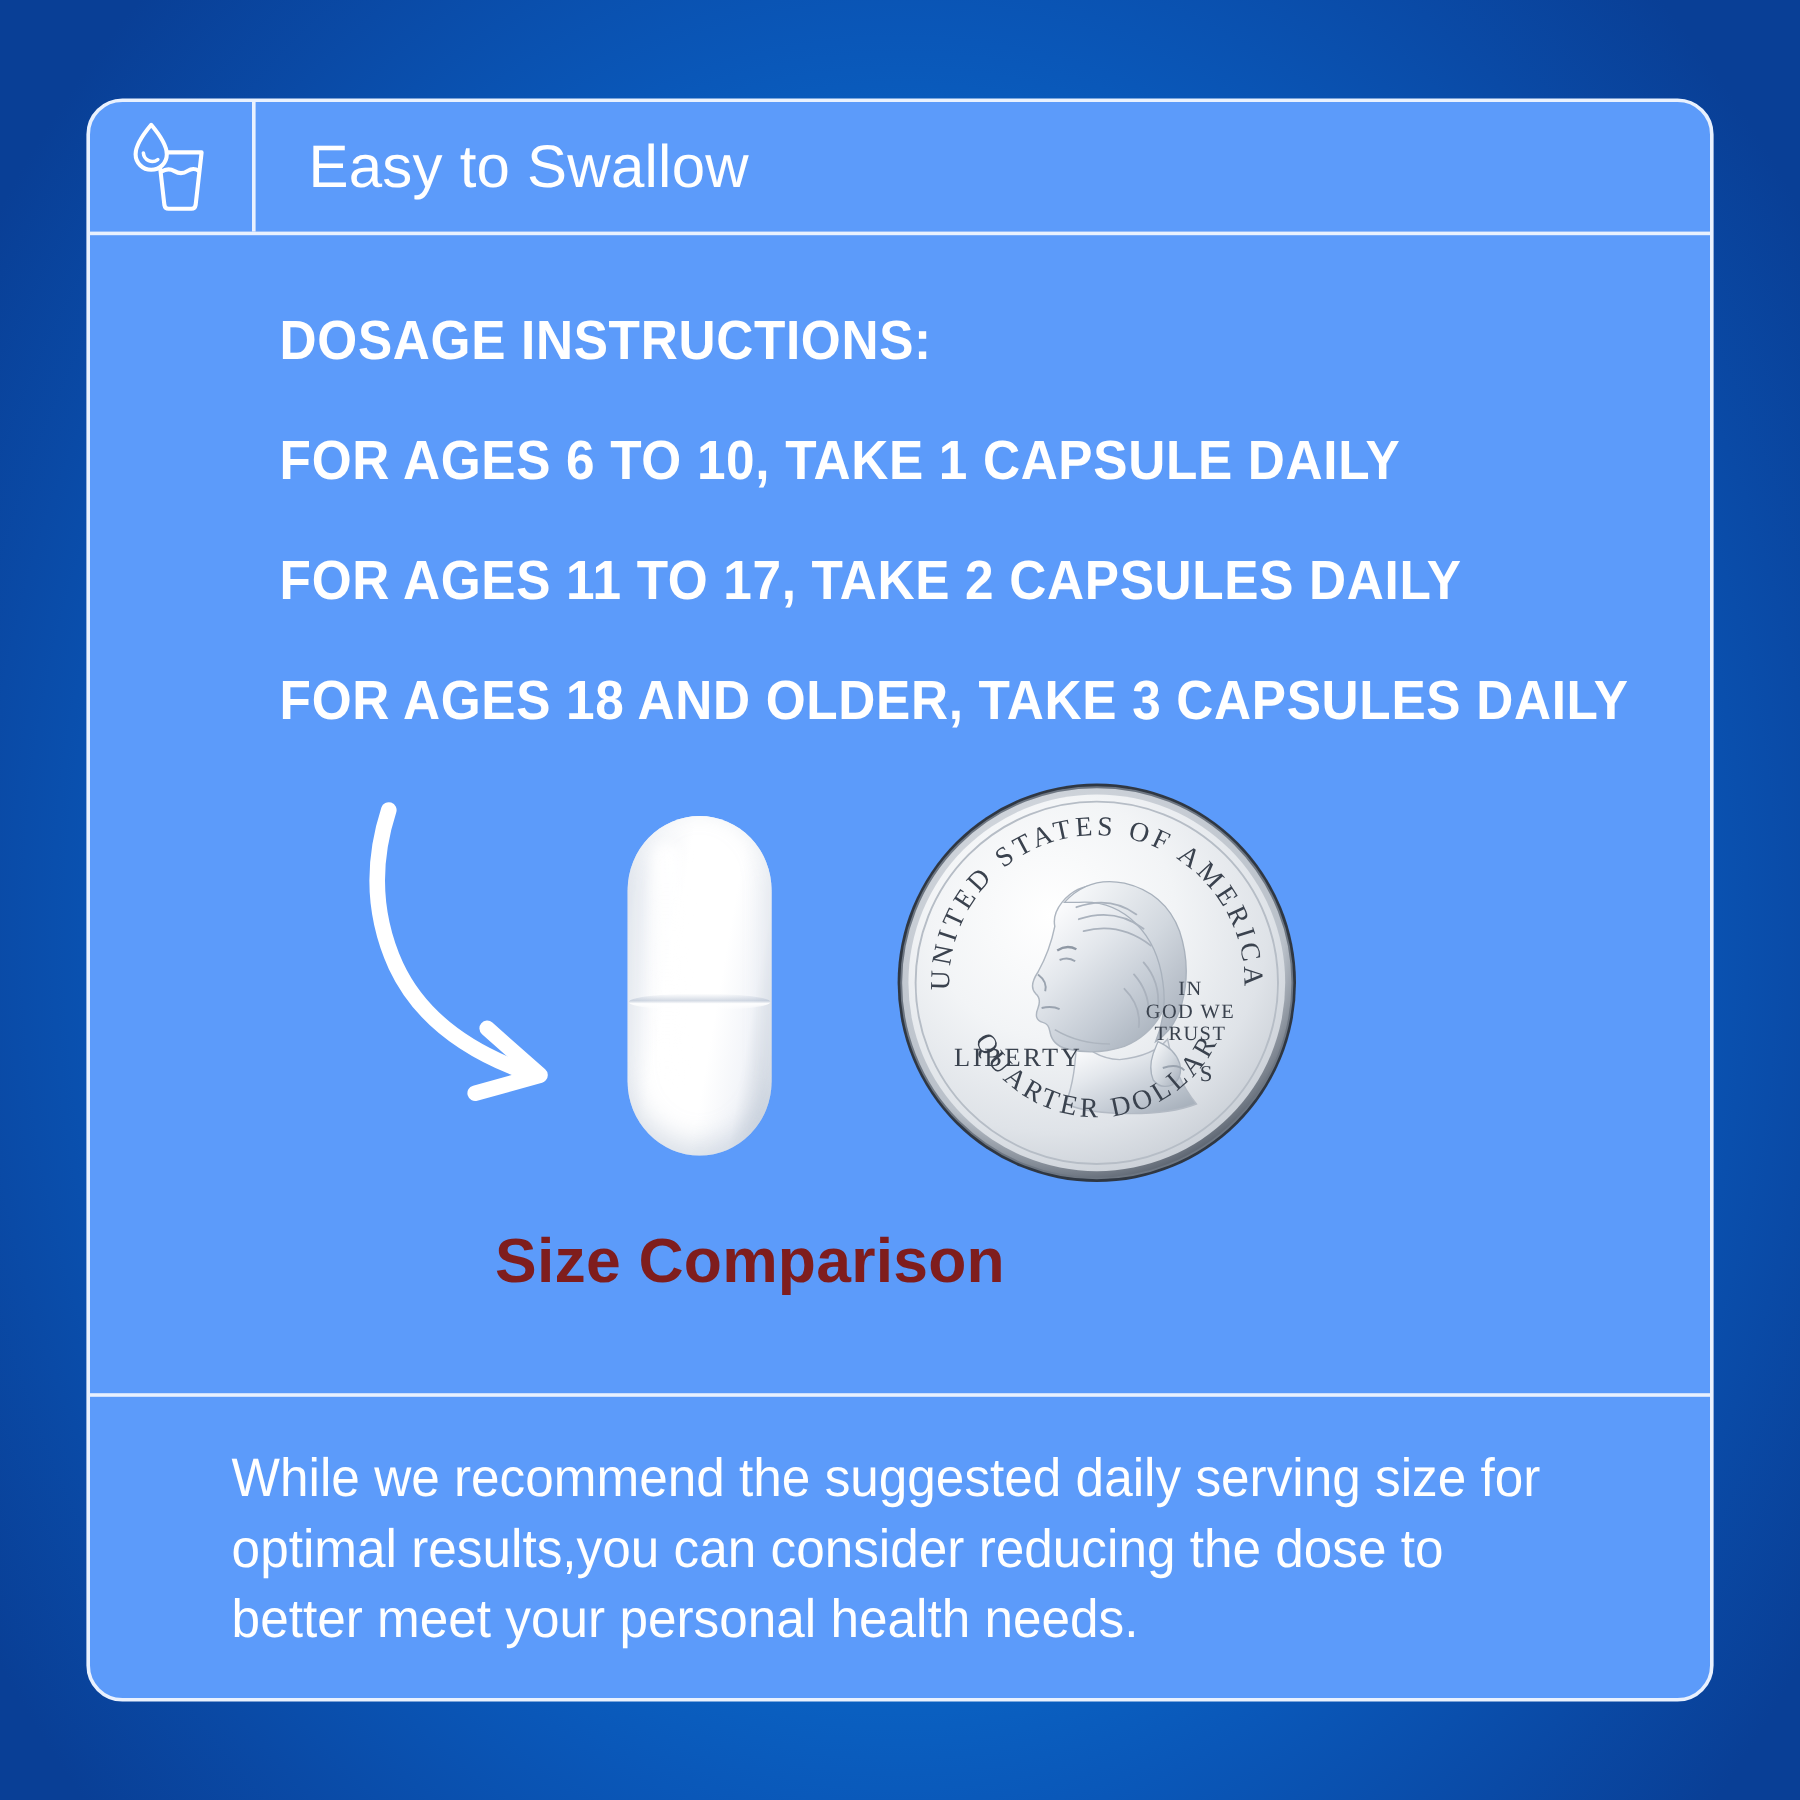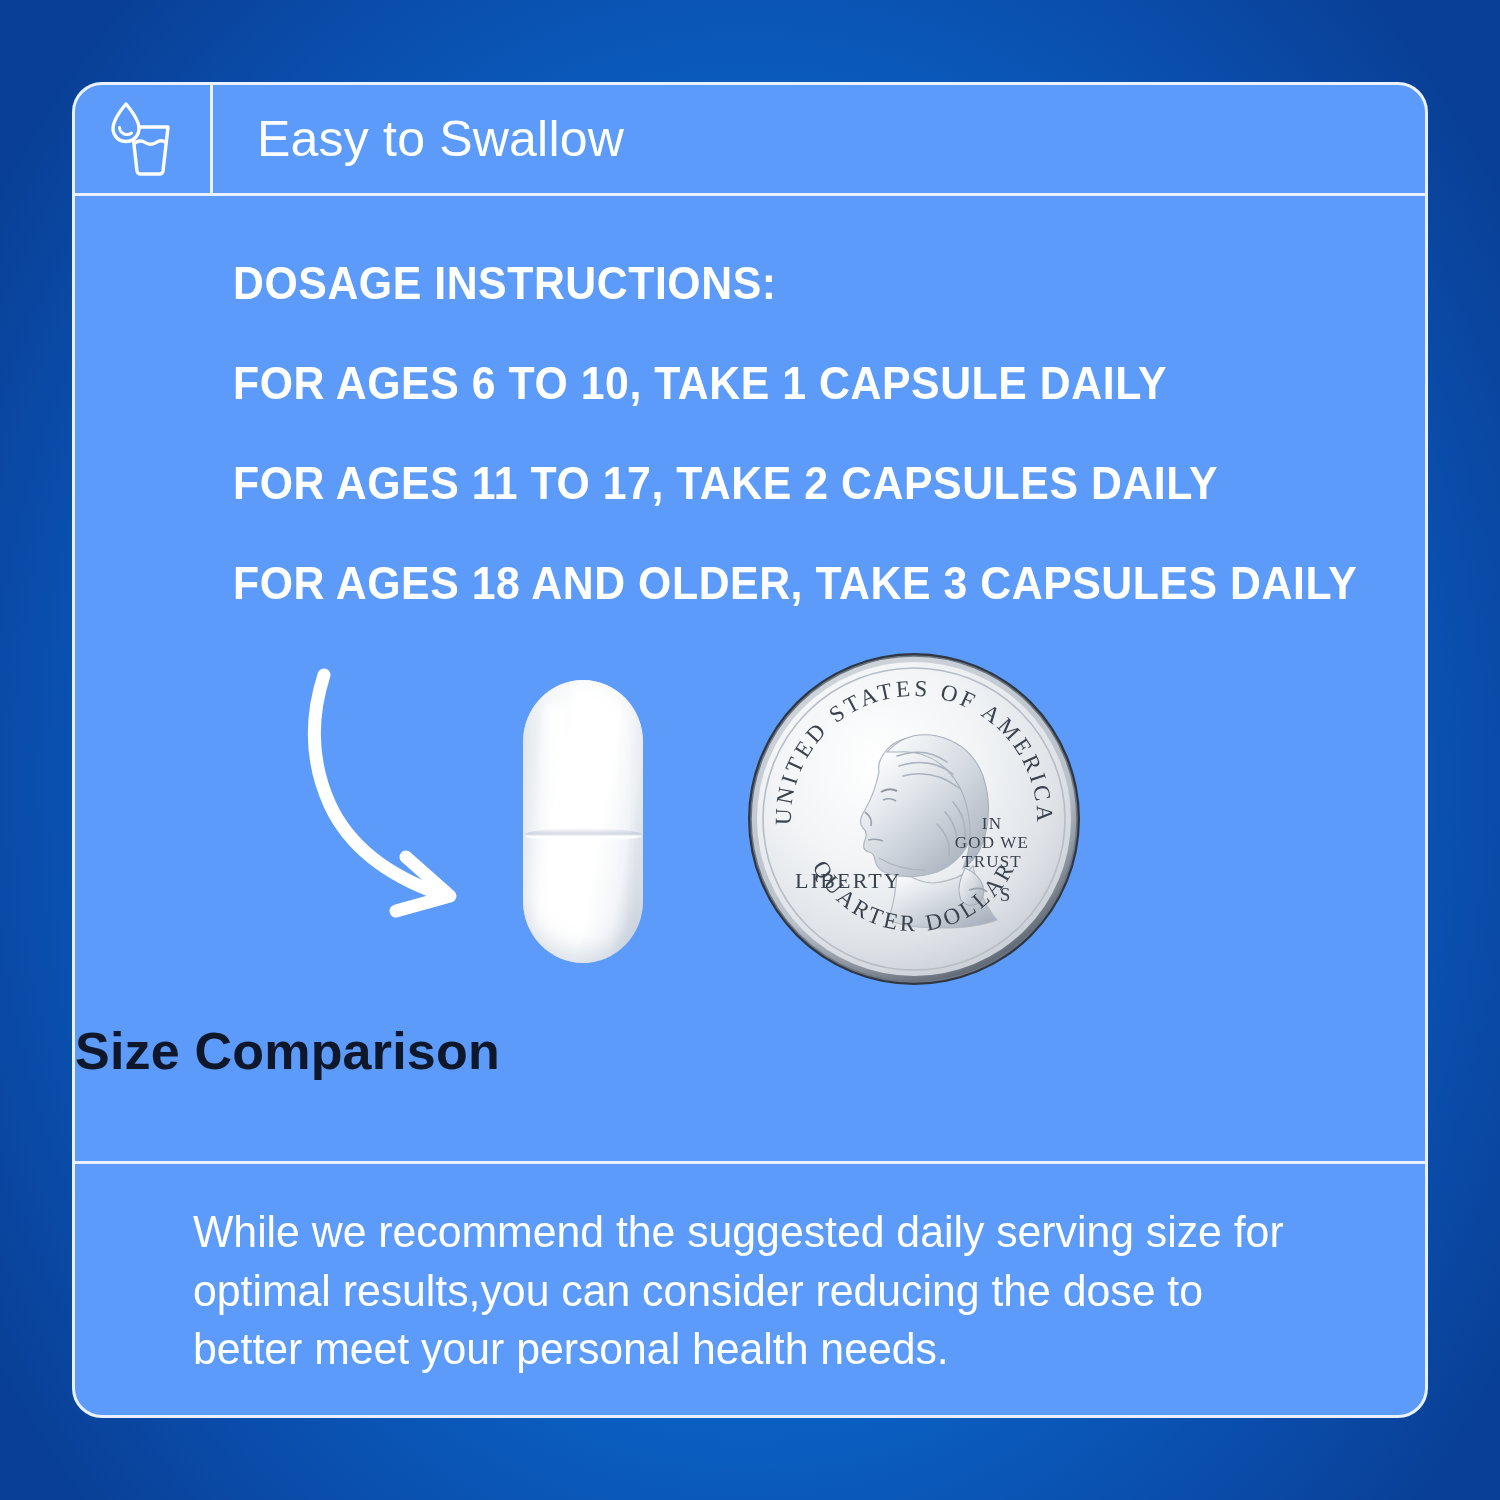--- a/index.html
+++ b/index.html
@@ -172,22 +172,22 @@
     top: 22px;
     width: 334px;
     height: 334px;
   }
 
   .size-caption {
     position: absolute;
     left: 0;
     top: 395px;
     width: 1100px;
-    text-align: left;
-    color: #0f172a;
+    text-align: center;
+    color: #7f1d1d;
     font-size: 52px;
     font-weight: 700;
     letter-spacing: 0.2px;
     line-height: 1;
   }
 
   
   .footnote {
     position: absolute;
     left: 118px;

